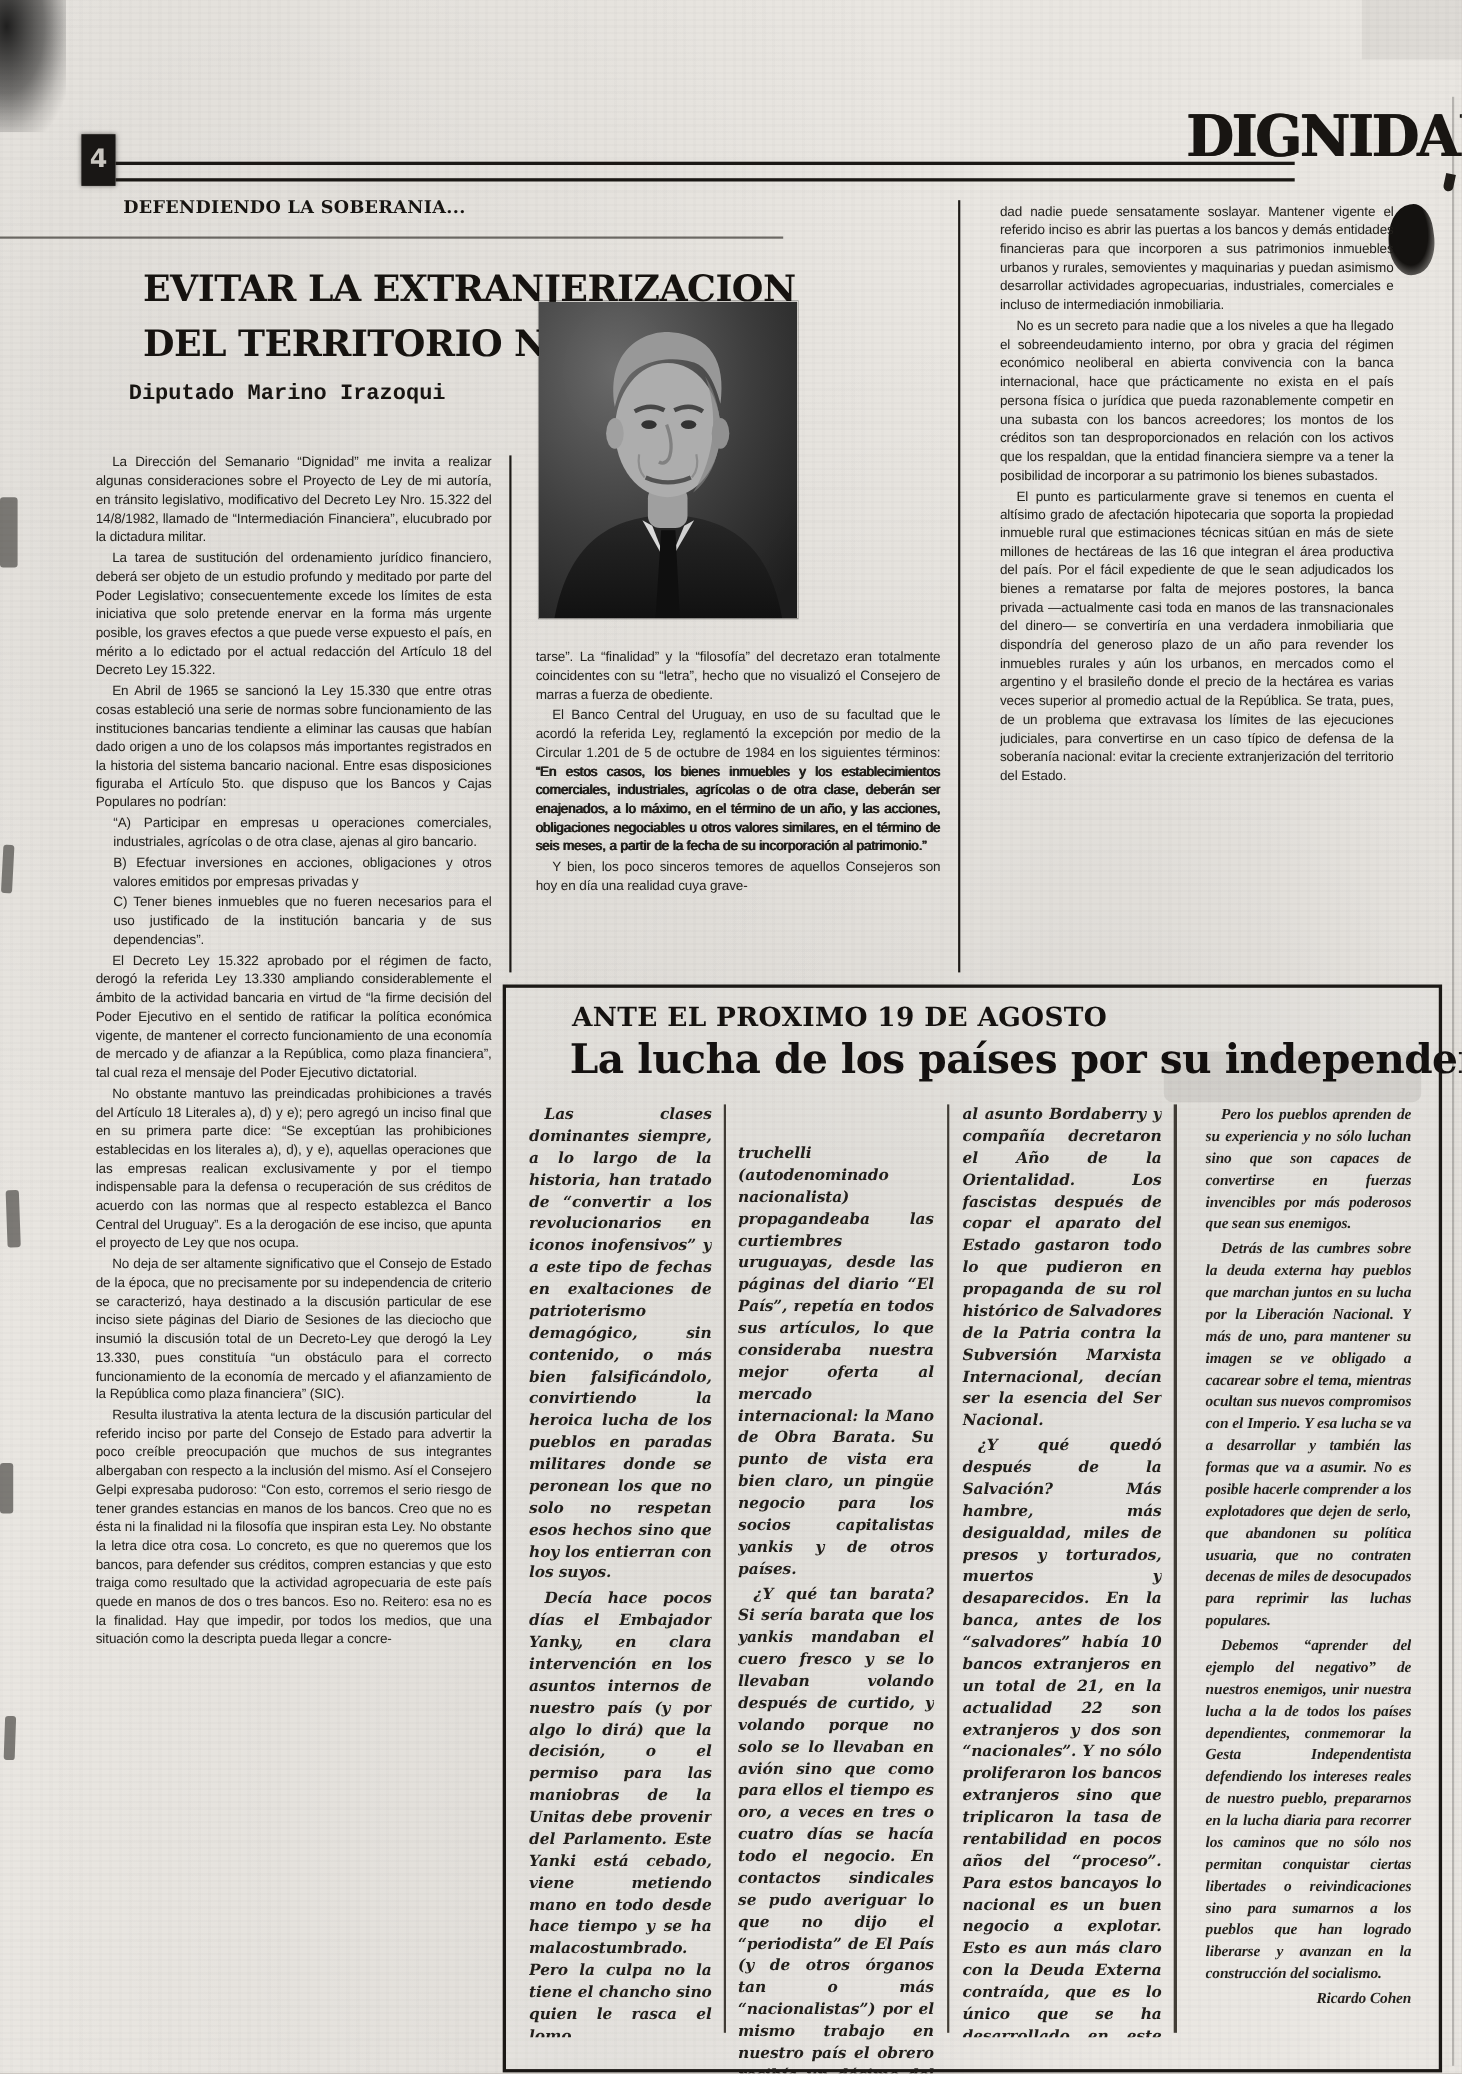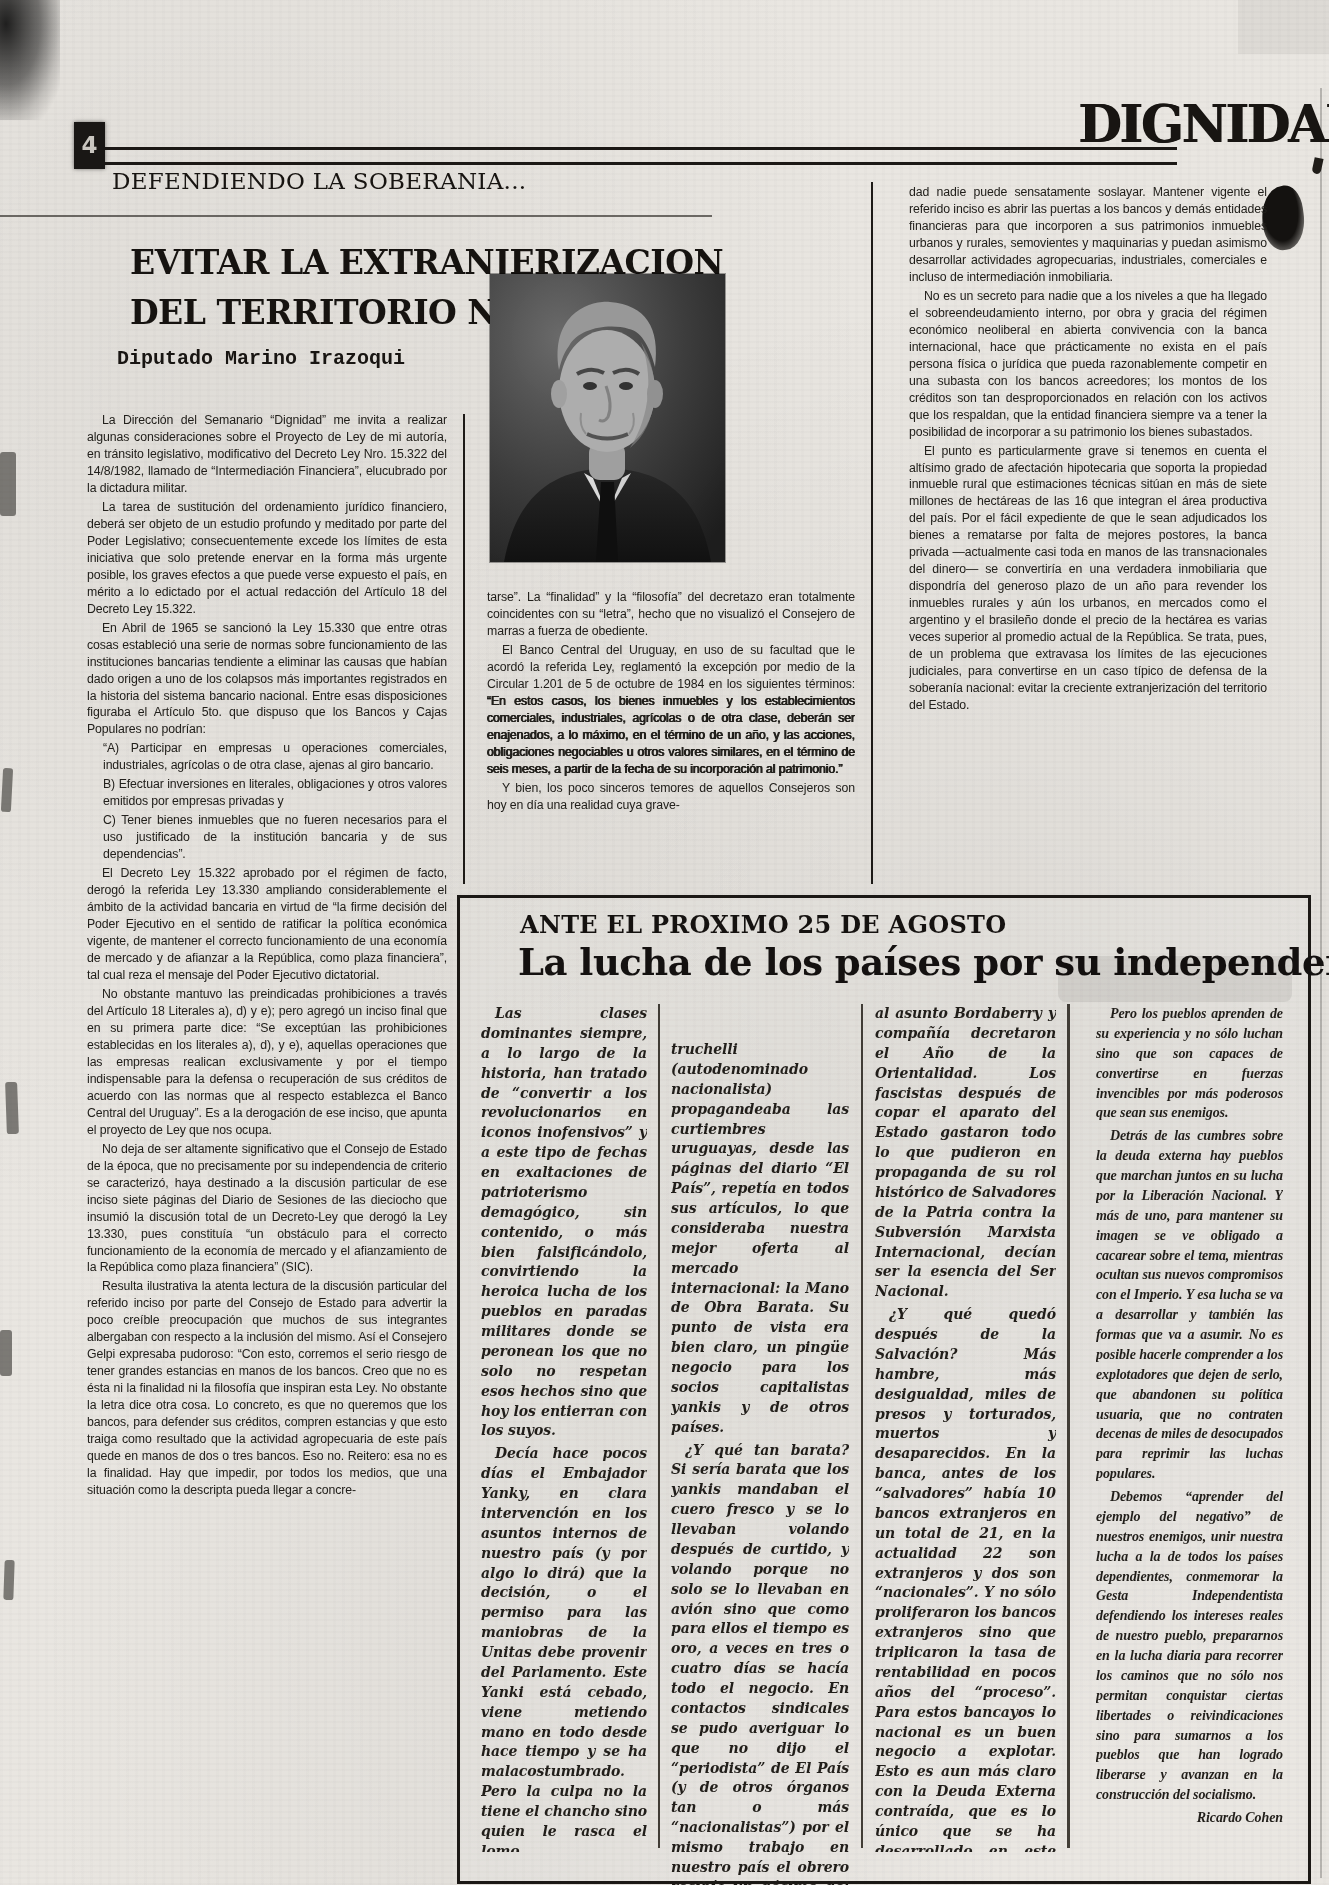--- a/index.html
+++ b/index.html
@@ -19,22 +19,22 @@
   .blotch-tl{position:absolute;left:0;top:0;width:60px;height:120px;
     background:radial-gradient(ellipse at 10% 20%, rgba(10,10,10,.9), rgba(20,20,20,.55) 45%, rgba(40,40,40,.18) 70%, transparent 85%);}
   .pn-box{position:absolute;left:74px;top:122px;width:31px;height:47px;background:#191715;
     color:#c9c6c0;font:bold 23px/47px "DejaVu Sans", sans-serif;text-align:center;box-shadow:0 0 4px rgba(0,0,0,.5);}
   .rule-double{position:absolute;left:105px;top:147px;width:1072px;height:12px;
     border-top:3px solid #1b1815;border-bottom:3px solid #1b1815;}
   .masthead{position:absolute;left:1078px;top:94px;font-family:"DejaVu Serif", serif;
     font-weight:bold;font-size:50px;letter-spacing:-2px;color:#181512;white-space:nowrap;
     text-shadow:1px 0 0 #181512; transform:scaleY(1.04);}
   .masthead-drip{position:absolute;left:1313px;top:158px;width:9px;height:16px;background:#201d19;border-radius:0 0 6px 6px;transform:rotate(12deg);}
-  .kicker1{position:absolute;left:112px;top:168px;font-family:"DejaVu Serif", serif;
-    font-weight:normal;font-size:23px;letter-spacing:.3px;color:#171411;}
+  .kicker1{position:absolute;left:112px;top:179px;font-family:"DejaVu Serif", serif;
+    font-weight:bold;font-size:16px;letter-spacing:.3px;color:#171411;}
   .kicker1-rule{position:absolute;left:0;top:215px;width:712px;height:2px;background:#2b2823;opacity:.65;}
   
   .headline1{position:absolute;left:130px;top:238px;width:610px;font-family:"DejaVu Serif", serif;
     font-weight:bold;font-size:33px;line-height:1.5;letter-spacing:-0.5px;color:#161310;}
   .byline1{position:absolute;left:117px;top:347px;font-family:Liberation Mono, monospace;
     font-weight:bold;font-size:20px;color:#181512;}
   .photo{position:absolute;left:490px;top:274px;width:235px;height:288px;overflow:hidden;
     filter:grayscale(1) contrast(1.02);box-shadow:0 0 0 1px rgba(0,0,0,.35);}
   .colA{position:absolute;text-align:justify;font-size:12.3px;line-height:1.38;
     font-weight:normal;color:#22201c;letter-spacing:-0.1px;overflow:hidden;}
@@ -142,42 +142,42 @@
   </div>
 
   <div class="rule-v rv1"></div>
   <div class="rule-v rv2"></div>
 
   <div class="colA a1c1">
     <p>La Dirección del Semanario “Dignidad” me invita a realizar algunas consideraciones sobre el Proyecto de Ley de mi autoría, en tránsito legislativo, modificativo del Decreto Ley Nro. 15.322 del 14/8/1982, llamado de “Intermediación Financiera”, elucubrado por la dictadura militar.</p>
     <p>La tarea de sustitución del ordenamiento jurídico financiero, deberá ser objeto de un estudio profundo y meditado por parte del Poder Legislativo; consecuentemente excede los límites de esta iniciativa que solo pretende enervar en la forma más urgente posible, los graves efectos a que puede verse expuesto el país, en mérito a lo edictado por el actual redacción del Artículo 18 del Decreto Ley 15.322.</p>
     <p>En Abril de 1965 se sancionó la Ley 15.330 que entre otras cosas estableció una serie de normas sobre funcionamiento de las instituciones bancarias tendiente a eliminar las causas que habían dado origen a uno de los colapsos más importantes registrados en la historia del sistema bancario nacional. Entre esas disposiciones figuraba el Artículo 5to. que dispuso que los Bancos y Cajas Populares no podrían:</p>
     <p class="li">“A) Participar en empresas u operaciones comerciales, industriales, agrícolas o de otra clase, ajenas al giro bancario.</p>
-    <p class="li">B) Efectuar inversiones en literales, obligaciones y otros valores emitidos por empresas privadas y</p>
+    <p class="li">B) Efectuar inversiones en acciones, obligaciones y otros valores emitidos por empresas privadas y</p>
     <p class="li">C) Tener bienes inmuebles que no fueren necesarios para el uso justificado de la institución bancaria y de sus dependencias”.</p>
     <p>El Decreto Ley 15.322 aprobado por el régimen de facto, derogó la referida Ley 13.330 ampliando considerablemente el ámbito de la actividad bancaria en virtud de “la firme decisión del Poder Ejecutivo en el sentido de ratificar la política económica vigente, de mantener el correcto funcionamiento de una economía de mercado y de afianzar a la República, como plaza financiera”, tal cual reza el mensaje del Poder Ejecutivo dictatorial.</p>
     <p>No obstante mantuvo las preindicadas prohibiciones a través del Artículo 18 Literales a), d) y e); pero agregó un inciso final que en su primera parte dice: “Se exceptúan las prohibiciones establecidas en los literales a), d), y e), aquellas operaciones que las empresas realican exclusivamente y por el tiempo indispensable para la defensa o recuperación de sus créditos de acuerdo con las normas que al respecto establezca el Banco Central del Uruguay”. Es a la derogación de ese inciso, que apunta el proyecto de Ley que nos ocupa.</p>
     <p>No deja de ser altamente significativo que el Consejo de Estado de la época, que no precisamente por su independencia de criterio se caracterizó, haya destinado a la discusión particular de ese inciso siete páginas del Diario de Sesiones de las dieciocho que insumió la discusión total de un Decreto-Ley que derogó la Ley 13.330, pues constituía “un obstáculo para el correcto funcionamiento de la economía de mercado y el afianzamiento de la República como plaza financiera” (SIC).</p>
     <p>Resulta ilustrativa la atenta lectura de la discusión particular del referido inciso por parte del Consejo de Estado para advertir la poco creíble preocupación que muchos de sus integrantes albergaban con respecto a la inclusión del mismo. Así el Consejero Gelpi expresaba pudoroso: “Con esto, corremos el serio riesgo de tener grandes estancias en manos de los bancos. Creo que no es ésta ni la finalidad ni la filosofía que inspiran esta Ley. No obstante la letra dice otra cosa. Lo concreto, es que no queremos que los bancos, para defender sus créditos, compren estancias y que esto traiga como resultado que la actividad agropecuaria de este país quede en manos de dos o tres bancos. Eso no. Reitero: esa no es la finalidad. Hay que impedir, por todos los medios, que una situación como la descripta pueda llegar a concre-</p>
   </div>
 
   <div class="colA a1c2">
     <p class="noind">tarse”. La “finalidad” y la “filosofía” del decretazo eran totalmente coincidentes con su “letra”, hecho que no visualizó el Consejero de marras a fuerza de obediente.</p>
     <p><span>El Banco Central del Uruguay, en uso de su facultad que le acordó la referida Ley, reglamentó la excepción por medio de la Circular 1.201 de 5 de octubre de 1984 en los siguientes términos:</span> <span class="xb">“En estos casos, los bienes inmuebles y los establecimientos comerciales, industriales, agrícolas o de otra clase, deberán ser enajenados, a lo máximo, en el término de un año, y las acciones, obligaciones negociables u otros valores similares, en el término de seis meses, a partir de la fecha de su incorporación al patrimonio.”</span></p>
     <p>Y bien, los poco sinceros temores de aquellos Consejeros son hoy en día una realidad cuya grave-</p>
   </div>
 
   <div class="colA a1c3">
     <p class="noind">dad nadie puede sensatamente soslayar. Mantener vigente el referido inciso es abrir las puertas a los bancos y demás entidades financieras para que incorporen a sus patrimonios inmuebles urbanos y rurales, semovientes y maquinarias y puedan asimismo desarrollar actividades agropecuarias, industriales, comerciales e incluso de intermediación inmobiliaria.</p>
     <p>No es un secreto para nadie que a los niveles a que ha llegado el sobreendeudamiento interno, por obra y gracia del régimen económico neoliberal en abierta convivencia con la banca internacional, hace que prácticamente no exista en el país persona física o jurídica que pueda razonablemente competir en una subasta con los bancos acreedores; los montos de los créditos son tan desproporcionados en relación con los activos que los respaldan, que la entidad financiera siempre va a tener la posibilidad de incorporar a su patrimonio los bienes subastados.</p>
     <p>El punto es particularmente grave si tenemos en cuenta el altísimo grado de afectación hipotecaria que soporta la propiedad inmueble rural que estimaciones técnicas sitúan en más de siete millones de hectáreas de las 16 que integran el área productiva del país. Por el fácil expediente de que le sean adjudicados los bienes a rematarse por falta de mejores postores, la banca privada —actualmente casi toda en manos de las transnacionales del dinero— se convertiría en una verdadera inmobiliaria que dispondría del generoso plazo de un año para revender los inmuebles rurales y aún los urbanos, en mercados como el argentino y el brasileño donde el precio de la hectárea es varias veces superior al promedio actual de la República. Se trata, pues, de un problema que extravasa los límites de las ejecuciones judiciales, para convertirse en un caso típico de defensa de la soberanía nacional: evitar la creciente extranjerización del territorio del Estado.</p>
   </div>
 
   <div class="box2">
-    <div class="kicker2">ANTE EL PROXIMO 25 DE AGOSTO</div>
+    <div class="kicker2">ANTE EL PROXIMO 19 DE AGOSTO</div>
     <div class="headline2">La lucha de los países por su independencia</div>
     <div class="hl2-smudge"></div>
 
     <div class="rule-vb rb1"></div>
     <div class="rule-vb rb2"></div>
     <div class="rule-vb rb3"></div>
 
     <div class="colB b2c1">
       <p>Las clases dominantes siempre, a lo largo de la historia, han tratado de “convertir a los revolucionarios en iconos inofensivos” y a este tipo de fechas en exaltaciones de patrioterismo demagógico, sin contenido, o más bien falsificándolo, convirtiendo la heroica lucha de los pueblos en paradas militares donde se peronean los que no solo no respetan esos hechos sino que hoy los entierran con los suyos.</p>
       <p>Decía hace pocos días el Embajador Yanky, en clara intervención en los asuntos internos de nuestro país (y por algo lo dirá) que la decisión, o el permiso para las maniobras de la Unitas debe provenir del Parlamento. Este Yanki está cebado, viene metiendo mano en todo desde hace tiempo y se ha malacostumbrado. Pero la culpa no la tiene el chancho sino quien le rasca el lomo.</p>

